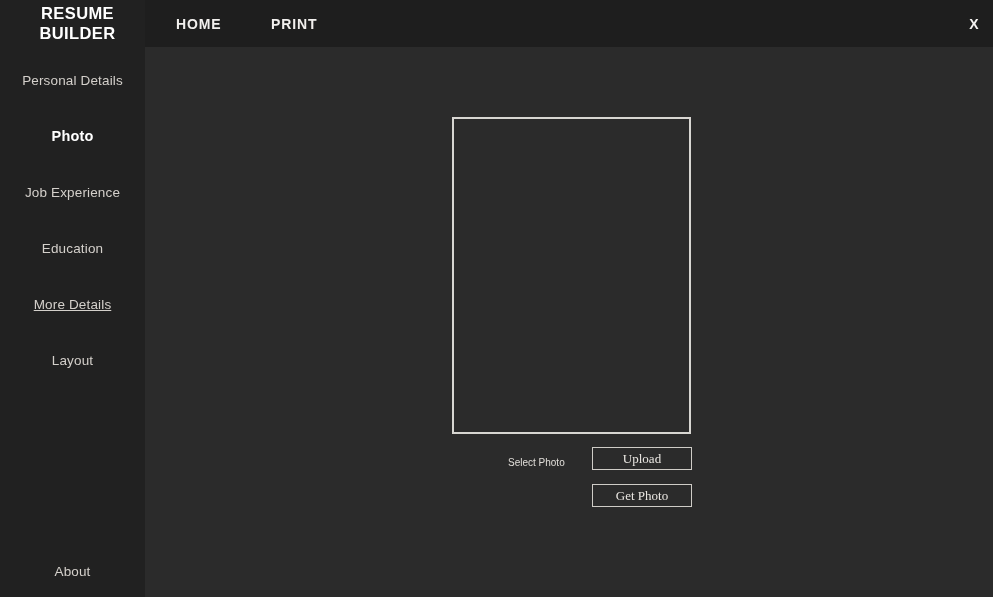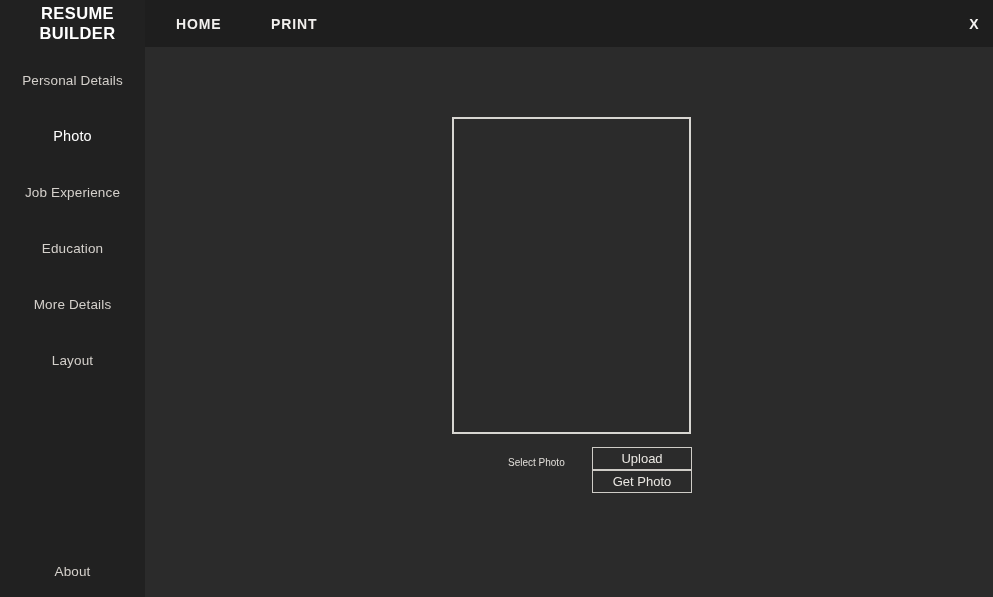--- a/index.html
+++ b/index.html
@@ -58,21 +58,21 @@
     align-items: center;
     justify-content: center;
     color: #d4d0cb;
     font-size: 13.5px;
     letter-spacing: .15px;
     white-space: nowrap;
     text-align: right;
   }
   .nav-item.active {
     color: #ffffff;
-    font-weight: normal;
+    font-weight: bold;
     font-size: 14.5px;
   }
 
   
   #topbar {
     position: absolute;
     left: 145px; top: 0;
     width: 848px;
     height: 47px;
     background: #1e1e1e;
@@ -137,30 +137,30 @@
   }
 
   .photo-btn {
     position: absolute;
     left: 447px;   
     width: 100px;
     height: 23px;
     background: #2b2b2b;
     border: 1px solid #cfccc7;
     color: #eae7e2;
-    font-family: Liberation Sans, sans-serif;
+    font-family: Liberation Serif, serif;
     font-size: 13px;
     display: flex;
     align-items: center;
     justify-content: center;
     cursor: pointer;
     white-space: nowrap;
   }
   #btn-upload    { top: 400px; }  
-  #btn-get-photo { top: 423px; }  
+  #btn-get-photo { top: 437px; }  
 </style>
 </head>
 <body>
 
 <div id="app">
 
   <div id="sidebar">
 
     <div id="brand">
       <span>RESUME</span>
@@ -172,21 +172,21 @@
       </div>
     <div class="nav-item active" style="top:125px;">
         <span>Photo</span>
       </div>
     <div class="nav-item" style="top:181px;">
         <span>Job Experience</span>
       </div>
     <div class="nav-item" style="top:237px;">
         <span>Education</span>
       </div>
-    <div class="nav-item" style="top:293px;">
+    <div class="nav-item" style="top:293px;text-decoration:underline;">
         <span>More Details</span>
       </div>
     <div class="nav-item" style="top:349px;">
         <span>Layout</span>
       </div>
     <div class="nav-item" style="top:560px;">
         <span>About</span>
       </div>
 
   </div>

